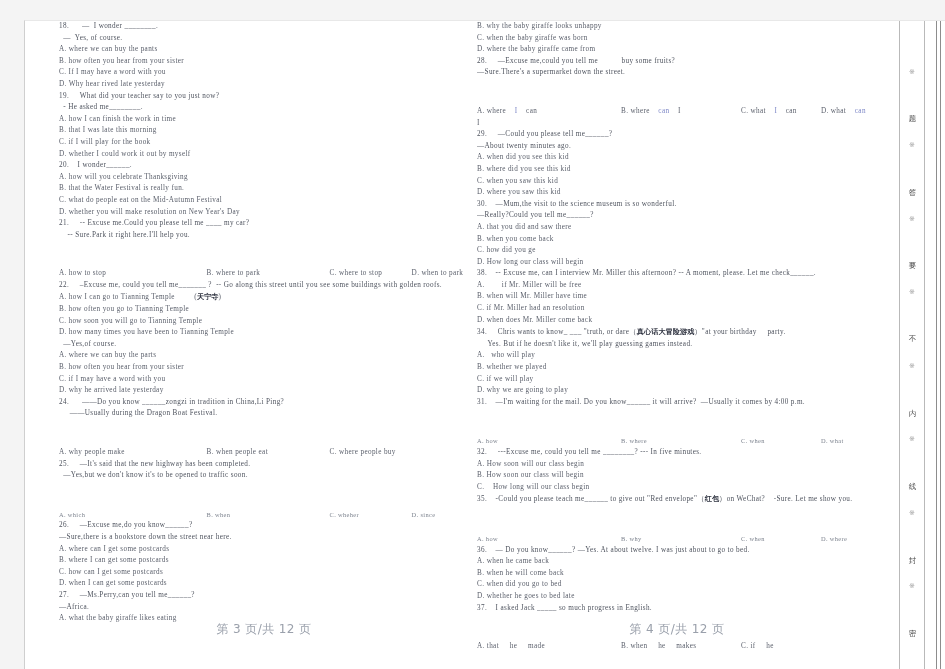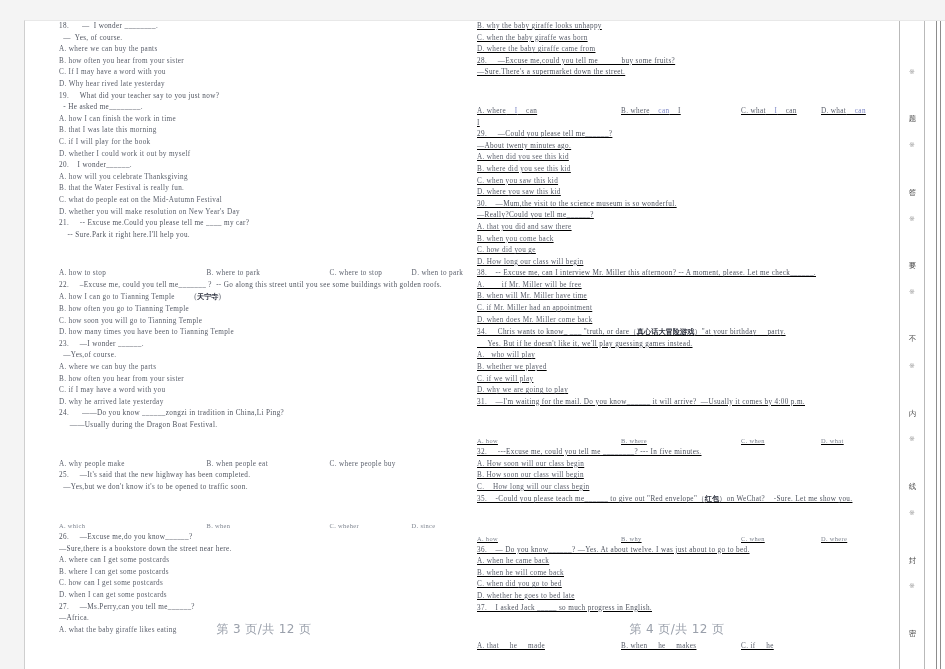--- a/index.html
+++ b/index.html
@@ -27,21 +27,21 @@
     border-top: 1px solid #e8e8e8;
     overflow: hidden;
   }
   
   .page-col {
     position: absolute;
     top: 0;
     height: 649px;
   }
   #page-left  { left: 34px;  width: 410px; }
-  #page-right { left: 452px; width: 400px; text-decoration: underline; }
+  #page-right { left: 452px; width: 400px; }
 
   .line {
     color: #5a5f6b;
     font-size: 7.2px;
     line-height: 11.6px;
     white-space: pre;
     letter-spacing: 0.35px;
     font-family: "Liberation Serif", "DejaVu Serif", serif;
     -webkit-font-smoothing: antialiased;
     filter: blur(0.18px);
@@ -161,21 +161,20 @@
             <span class="sp-a">A. how to stop</span>
             <span class="sp-b">B. where to park</span>
             <span class="sp-c">C. where to stop</span>
             <span class="sp-d">D. when to park</span>
           </div>
           <div class="line q">22.     –Excuse me, could you tell me_______ ?  -- Go along this street until you see some buildings with golden roofs.</div>
           <div class="line opt"><span>A. how I can go to Tianning Temple         (</span><span class="cjk">天宁寺</span><span>)</span></div>
           <div class="line opt">B. how often you go to Tianning Temple</div>
           <div class="line opt">C. how soon you will go to Tianning Temple</div>
           <div class="line opt">D. how many times you have been to Tianning Temple</div>
-          <div class="line q">23.     —I wonder ______.</div>
           <div class="line q">  —Yes,of course.</div>
           <div class="line opt">A. where we can buy the parts</div>
           <div class="line opt">B. how often you hear from your sister</div>
           <div class="line opt">C. if I may have a word with you</div>
           <div class="line opt">D. why he arrived late yesterday</div>
           <div class="line q">24.      ——Do you know ______zongzi in tradition in China,Li Ping?</div>
           <div class="line q">     ——Usually during the Dragon Boat Festival.</div>
           <div class="optrow">
             <span class="sp-a">A. why people make</span>
             <span class="sp-b">B. when people eat</span>
@@ -224,21 +223,21 @@
           <div class="line opt">D. where you saw this kid</div>
           <div class="line q">30.    —Mum,the visit to the science museum is so wonderful.</div>
           <div class="line q">—Really?Could you tell me______?</div>
           <div class="line opt">A. that you did and saw there</div>
           <div class="line opt">B. when you come back</div>
           <div class="line opt">C. how did you ge</div>
           <div class="line opt">D. How long our class will begin</div>
           <div class="line q">38.    -- Excuse me, can I interview Mr. Miller this afternoon? -- A moment, please. Let me check______.</div>
           <div class="line opt">A.        if Mr. Miller will be free</div>
           <div class="line opt">B. when will Mr. Miller have time</div>
-          <div class="line opt">C. if Mr. Miller had an appointment</div>
+          <div class="line opt">C. if Mr. Miller had an resolution</div>
           <div class="line opt">D. when does Mr. Miller come back</div>
           <div class="line q"><span>34.     Chris wants to know_ ___ "truth, or dare（</span><span class="cjk">真心话大冒险游戏</span><span>）"at your birthday     party.</span></div>
           <div class="line q">     Yes. But if he doesn't like it, we'll play guessing games instead.</div>
           <div class="line opt">A.   who will play</div>
           <div class="line opt">B. whether we played</div>
           <div class="line opt">C. if we will play</div>
           <div class="line opt">D. why we are going to play</div>
           <div class="line q">31.    —I'm waiting for the mail. Do you know______ it will arrive?  —Usually it comes by 4:00 p.m.</div>
           <div class="optrow tiny">
             <span class="sp-a">A. how</span>

